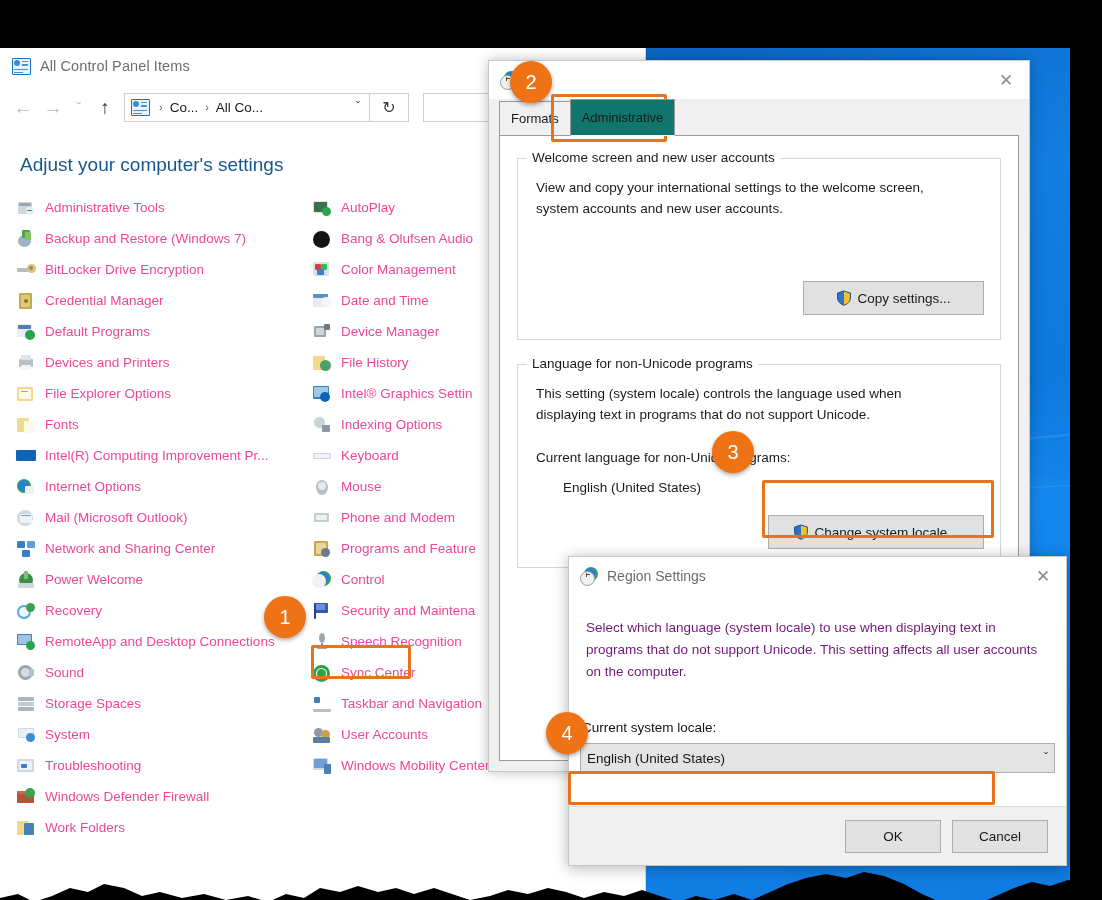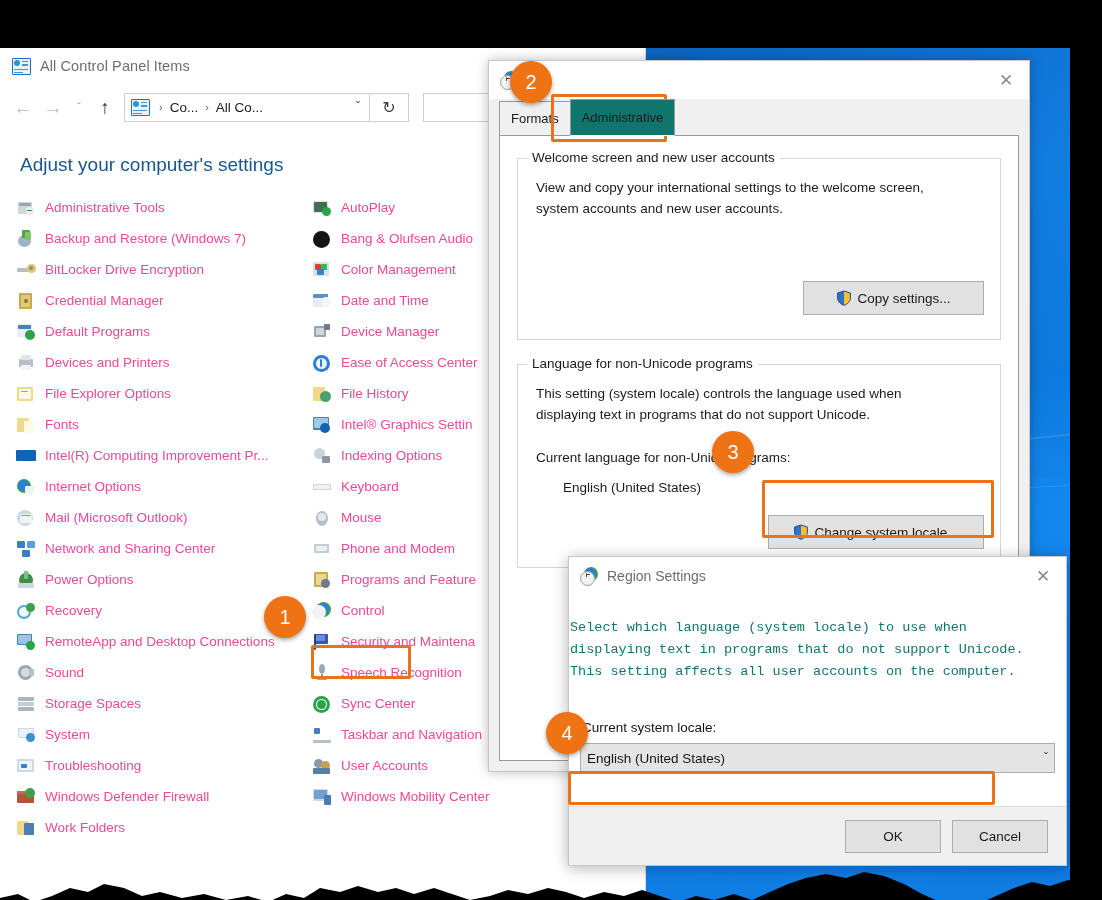--- a/index.html
+++ b/index.html
@@ -111,21 +111,21 @@
     font-size:13.5px;color:#1a1a1a;padding:0 12px;white-space:nowrap;}
   .shield{width:17px;height:17px;margin-right:4px;flex:0 0 17px;position:relative;}
 
   
   .rs-dlg{
     position:absolute;left:568px;top:508px;width:497px;height:308px;
     background:#f0f0f0;border:1px solid #c8c8c8;
     box-shadow:0 2px 14px rgba(0,0,0,.3);
   }
   .rs-body{position:absolute;left:0;top:38px;right:0;bottom:0;background:#fff;}
-  .rs-text{position:absolute;left:1px;top:22px;right:16px;font-size:13.5px;color:#0f766e;line-height:22px;font-family:Liberation Mono, monospace;}
+  .rs-text{position:absolute;left:17px;top:22px;right:16px;font-size:13.5px;color:#701a75;line-height:22px;}
   .rs-label{position:absolute;left:13px;top:125px;font-size:13.5px;color:#151515;}
   .rs-combo{position:absolute;left:11px;top:148px;right:11px;height:28px;background:#e4e4e4;
     border:1px solid #adadad;display:flex;align-items:center;padding:0 6px;font-size:13.5px;color:#151515;}
   .rs-combo .chev{margin-left:auto;color:#3c3c3c;font-size:12px;}
   .rs-check{position:absolute;left:13px;top:218px;display:flex;align-items:center;font-size:13.5px;color:#151515;}
   .cbx{width:15px;height:15px;border:1px solid #6b6b6b;background:#fff;margin-right:8px;flex:0 0 15px;}
   .rs-footer{position:absolute;left:0;right:0;bottom:0;height:58px;background:#f0f0f0;border-top:1px solid #dcdcdc;}
   .rs-footer .winbtn{position:absolute;top:13px;width:94px;height:31px;padding:0;}
 
   
@@ -288,21 +288,21 @@
               <span class="sq" style="left: 6px; top: 11px; width: 8px; height: 7px; background: rgb(58, 127, 196);"></span>
             </span>
             <span class="lbl">Network and Sharing Center</span>
           </div>
           <div class="cp-item">
             <span class="ic">
               <span class="ci" style="left: 3px; top: 3px; width: 14px; height: 14px; background: rgb(63, 143, 74);"></span>
               <span class="sq" style="left: 8px; top: 1px; width: 4px; height: 8px; background: rgb(122, 192, 127);"></span>
               <span class="sq" style="left: 2px; top: 13px; width: 16px; height: 5px; background: rgb(207, 214, 220);"></span>
             </span>
-            <span class="lbl">Power Options</span>
+            <span class="lbl">Power Welcome</span>
           </div>
           <div class="cp-item">
             <span class="ic">
               <span class="ci" style="left: 1px; top: 4px; width: 14px; height: 14px; background: rgb(90, 165, 216);"></span>
               <span class="ci" style="left: 3px; top: 6px; width: 10px; height: 10px; background: rgb(238, 246, 251);"></span>
               <span class="ci" style="left: 10px; top: 2px; width: 9px; height: 9px; background: rgb(63, 160, 74);"></span>
             </span>
             <span class="lbl">Recovery</span>
           </div>
           <div class="cp-item">
@@ -393,28 +393,20 @@
             </span>
             <span class="lbl">Date and Time</span>
           </div>
           <div class="cp-item">
             <span class="ic">
               <span class="sq" style="left: 2px; top: 4px; width: 12px; height: 11px; background: rgb(154, 167, 178);"></span>
               <span class="sq" style="left: 4px; top: 6px; width: 8px; height: 7px; background: rgb(207, 214, 220);"></span>
               <span class="sq" style="left: 12px; top: 2px; width: 6px; height: 6px; background: rgb(110, 122, 133);"></span>
             </span>
             <span class="lbl">Device Manager</span>
-          </div>
-          <div class="cp-item">
-            <span class="ic">
-              <span class="ci" style="left: 1px; top: 2px; width: 17px; height: 17px; background: rgb(43, 127, 212);"></span>
-              <span class="ci" style="left: 4px; top: 5px; width: 11px; height: 11px; background: rgb(238, 244, 250);"></span>
-              <span class="sq" style="left: 8px; top: 6px; width: 2px; height: 8px; background: rgb(43, 127, 212);"></span>
-            </span>
-            <span class="lbl">Ease of Access Center</span>
           </div>
           <div class="cp-item">
             <span class="ic">
               <span class="sq" style="left: 1px; top: 3px; width: 12px; height: 14px; background: rgb(241, 217, 138);"></span>
               <span class="ci" style="left: 8px; top: 7px; width: 11px; height: 11px; background: rgb(74, 160, 106);"></span>
             </span>
             <span class="lbl">File History</span>
           </div>
           <div class="cp-item">
             <span class="ic">

